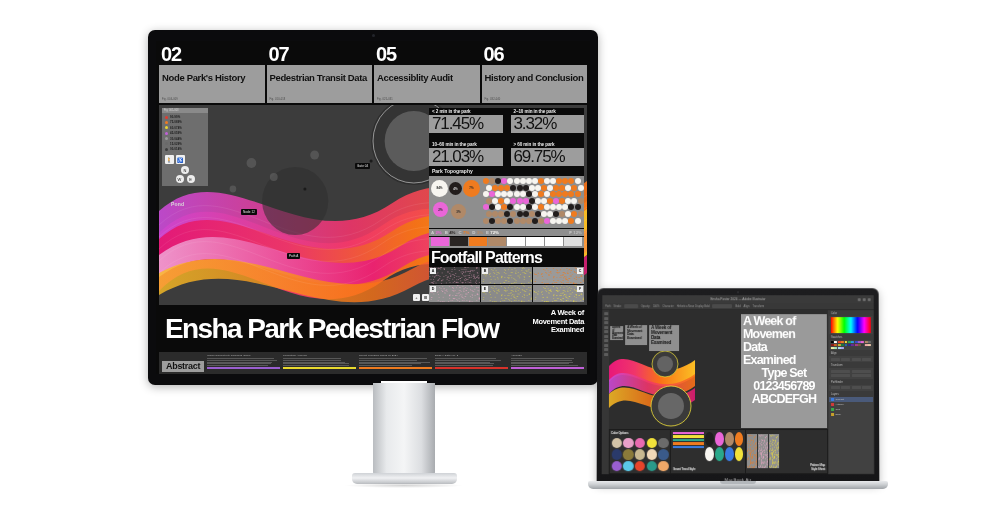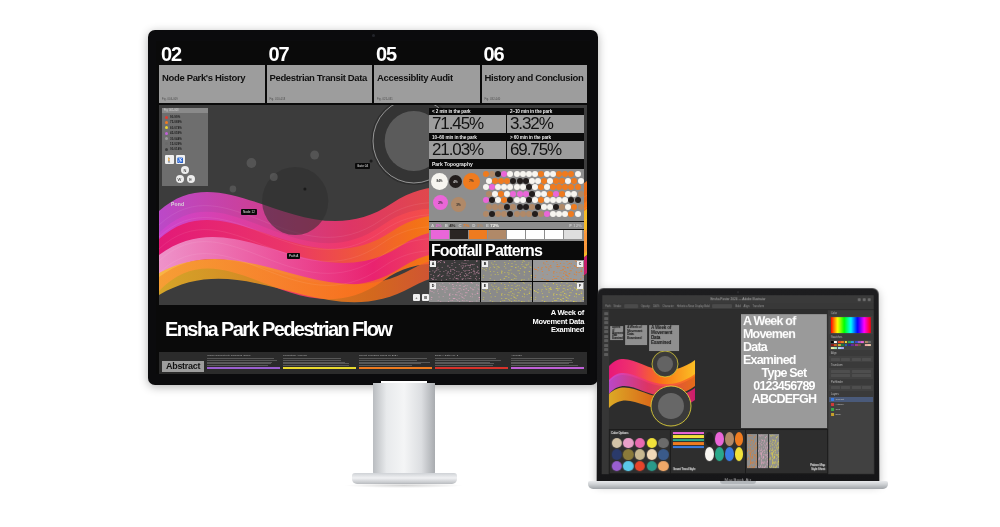--- a/index.html
+++ b/index.html
@@ -54,21 +54,21 @@
   .lg-tx { font-size:2.8px; color:#1a1a1a; font-weight:700; letter-spacing:.1px;}
   #legend .btns { display:flex; gap:2px; margin-top:4px;}
   .sqbtn { width:9px; height:9px; background:#f0f0f0; border-radius:1px; display:flex;
     align-items:center; justify-content:center; font-size:5px; color:#111; }
   .cirbtn { width:8px; height:8px; background:#ededed; border-radius:50%; display:flex;
     align-items:center; justify-content:center; font-size:4px; color:#111; }
 
   
   #datapanel { position:absolute; right:3px; top:3px; width:155px; bottom:3px; background:#0a0a0a;
     display:flex; flex-direction:column; gap:1px; }
-  .stat-grid { display:grid; grid-template-columns:1fr 1fr; gap:1px; }
+  .stat-grid { display:grid; grid-template-columns:1fr 1fr; gap:8px; }
   .stat { background:#9d9d9d; padding:0 0 1px 0; }
   .stat-lb { font-size:4.6px; font-weight:700; color:#efefef; background:#0a0a0a; padding:1px 3px;
     letter-spacing:-.1px; }
   .stat-vl { font-size:17px; font-weight:400; color:#121212; letter-spacing:-1.1px; line-height:17px;
     padding-left:3px; }
   .pt-hd { font-size:5px; font-weight:700; color:#ededed; background:#0a0a0a; padding:1px 3px; }
   #topo { background:#8e8e8e; padding:2px; display:flex; gap:2px; height:52px;}
   .topo-left { width:50px; position:relative;}
   .tcirc { position:absolute; border-radius:50%; display:flex; align-items:flex-start;
     justify-content:center; }
@@ -85,21 +85,21 @@
     gap:1px; background:#0a0a0a; position:relative;}
   .ffcell { position:relative; overflow:hidden; }
   .ffbadge { position:absolute; left:1px; top:1px; width:6px; height:6px; background:#efefef;
     color:#111; font-size:3.6px; font-weight:700; display:flex; align-items:center;
     justify-content:center; z-index:3;}
   .ffbadge.r { left:auto; right:1px; }
 
   
   #titlebar { position:relative; margin:2px 3px 0 3px; background:#0a0a0a; height:44px; display:flex;
     align-items:center; }
-  #maintitle { font-size:20px; font-weight:700; color:#fff; letter-spacing:-1.6px; line-height:30px;
+  #maintitle { font-size:28px; font-weight:700; color:#fff; letter-spacing:-1.6px; line-height:30px;
     padding-left:6px; white-space:nowrap; }
   #subtitle { position:absolute; right:3px; top:2px; width:52px; font-size:7.5px; font-weight:700;
     color:#fff; line-height:8.6px; text-align:right; letter-spacing:-.3px; }
 
   
   #abstract { margin:1px 3px 0 3px; background:#2b2b2b; height:22px; display:flex; gap:3px;
     padding:2px 3px; }
   #abs-lab { background:#9d9d9d; color:#111; font-size:9px; font-weight:700; padding:0 4px;
     height:11px; line-height:11px; letter-spacing:-.3px; align-self:flex-end; }
   .abs-col { flex:1; }

